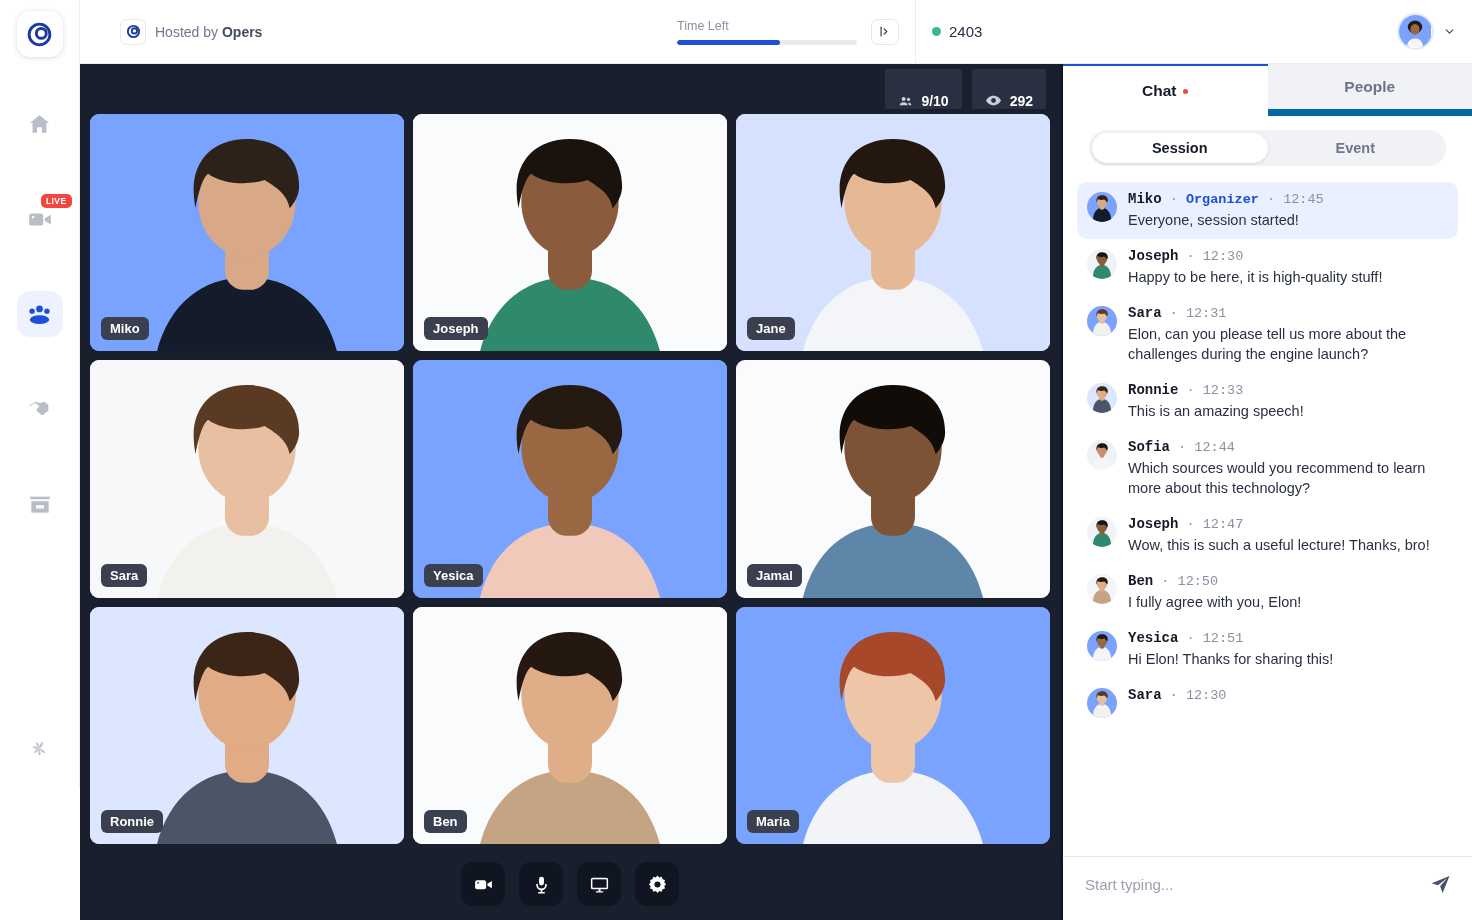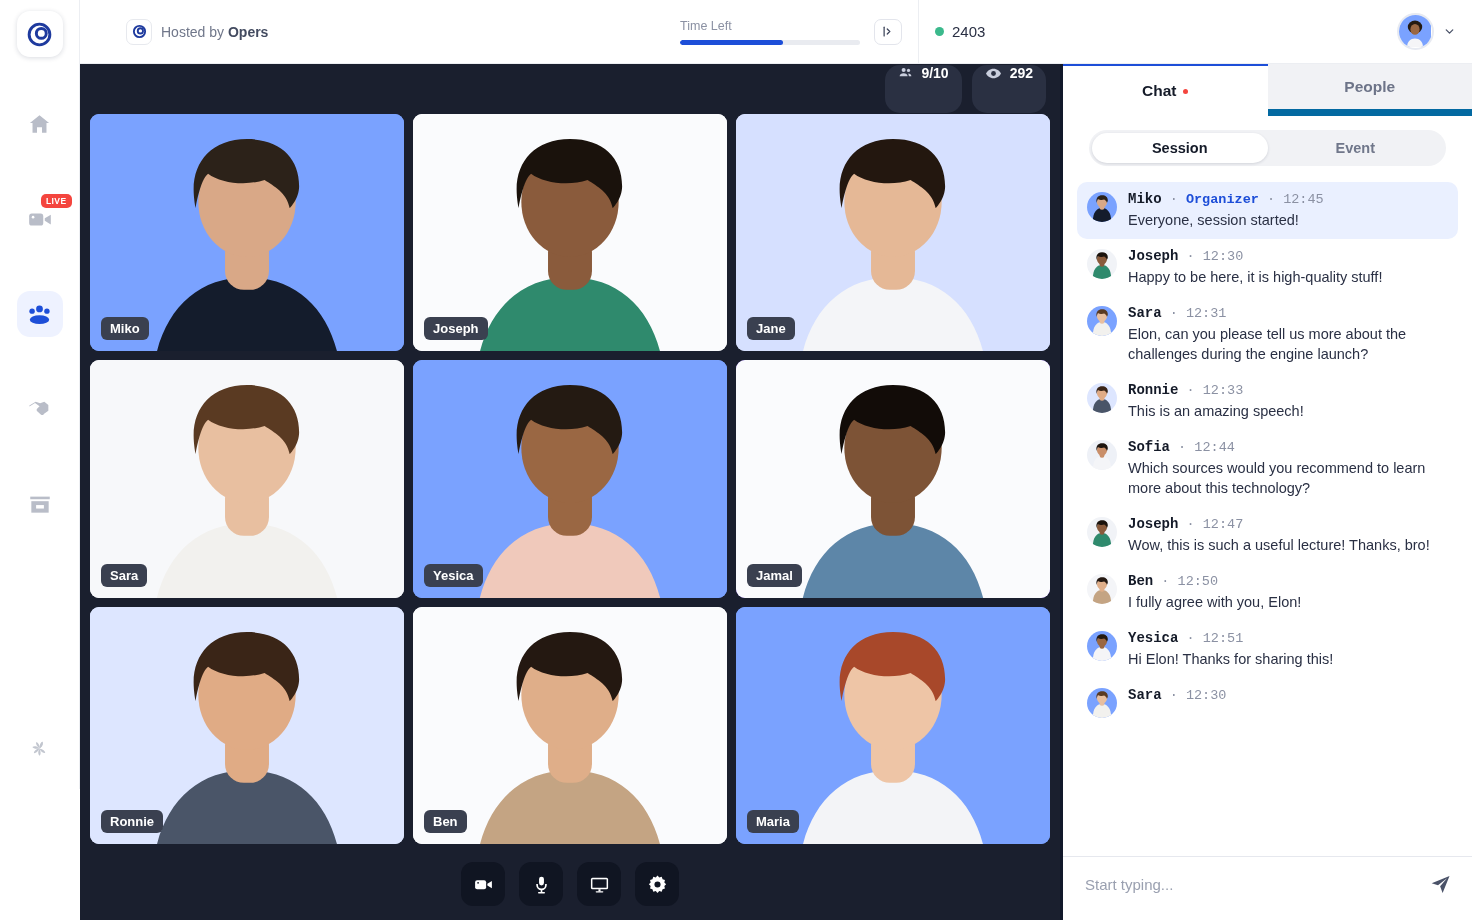--- a/index.html
+++ b/index.html
@@ -46,21 +46,21 @@
   .header {
     height: 64px; flex: 0 0 64px; background: #fff;
     display: flex; align-items: center; padding: 0 16px 0 22px;
     border-bottom: 1px solid #eceef2;
   }
   .title {
     font-size: 20.5px; font-weight: bold; color: #141a28;
     white-space: nowrap; letter-spacing: -.2px;
   }
   .host-chip {
-    display: flex; align-items: center; gap: 9px; margin-left: 24px;
+    display: flex; align-items: center; gap: 9px; margin-left: 18px;
   }
   .host-logo {
     width: 26px; height: 26px; border-radius: 7px; background: #fff;
     border: 1px solid #e7e9ee; display: flex; align-items: center; justify-content: center;
   }
   .host-text { font-size: 14px; color: #70778a; white-space: nowrap; }
   .host-name { color: #434b60; font-weight: bold; }
 
   .time-wrap { margin-left: auto; display: flex; align-items: center; }
   .time-block { width: 180px; }
@@ -88,22 +88,22 @@
   
   .stage {
     flex: 1; background: #1a1f2e; position: relative;
     display: flex; flex-direction: column; min-width: 0;
   }
   .stage-top {
     height: 50px; display: flex; align-items: center; justify-content: flex-end;
     padding: 0 14px; gap: 10px; flex: 0 0 50px;
   }
   .pill {
-    height: 48px; border-radius: 15px; background: #2a3042;
-    display: flex; align-items: flex-start; gap: 8px; padding: 0 13px;
+    height: 40px; border-radius: 1px; background: #2a3042;
+    display: flex; align-items: flex-end; gap: 8px; padding: 0 13px;
     color: #fff; font-size: 14px; font-weight: bold; cursor: pointer;
   }
   .grid {
     flex: 1; display: grid;
     grid-template-columns: repeat(3, 1fr);
     grid-template-rows: repeat(3, 1fr);
     gap: 9px; padding: 0 10px 4px 10px; min-height: 0;
   }
   .tile {
     position: relative; border-radius: 9px; overflow: hidden;

